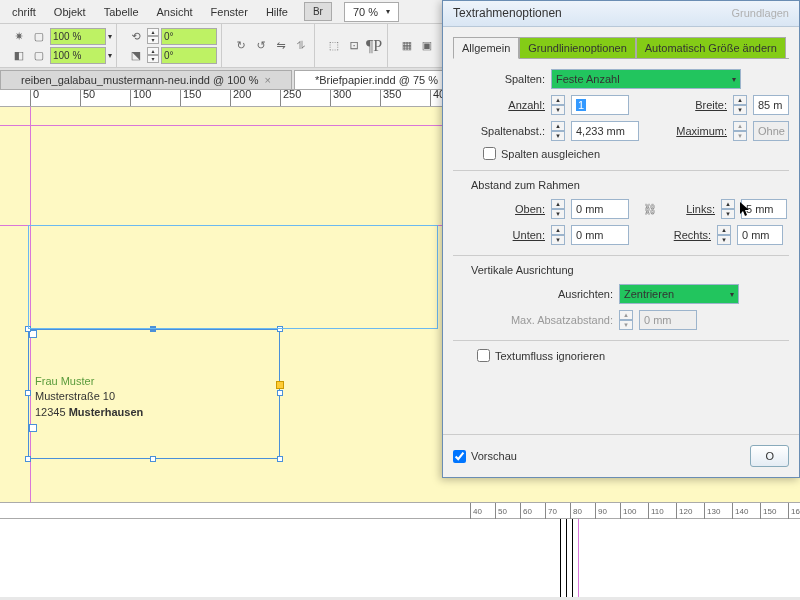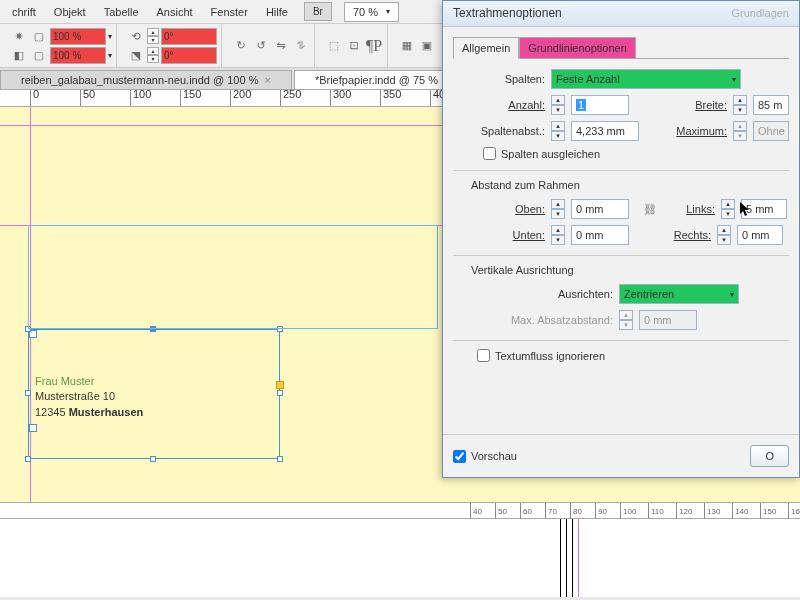--- a/index.html
+++ b/index.html
@@ -5,21 +5,21 @@
 *{box-sizing:border-box;margin:0;padding:0;font-family:"Segoe UI",Tahoma,sans-serif;font-size:11px;color:#333}
 body{background:#e8e8e8;overflow:hidden;width:800px;height:600px;position:relative}
 .menubar{background:#f0f0f0;height:24px;display:flex;align-items:center;padding:0 4px;gap:2px;border-bottom:1px solid #ccc}
 .menubar span{padding:3px 8px}
 .br-box{border:1px solid #aaa;padding:1px 4px;background:#ddd;font-size:10px}
 .zoom-sel{margin-left:10px;padding:1px 4px;border:1px solid #aaa;background:#fff;display:flex;align-items:center;gap:8px}
 .zoom-sel::after{content:"▾";font-size:8px}
 .toolbar{background:#f0f0f0;height:44px;border-bottom:1px solid #ccc;display:flex;align-items:center;padding:0 6px;gap:6px}
 .tb-grp{display:flex;align-items:center;gap:2px;padding:0 4px;border-right:1px solid #ccc;height:100%}
 .tb-ico{width:18px;height:18px;display:flex;align-items:center;justify-content:center;color:#666}
-.tb-fld{width:56px;height:17px;border:1px solid #aaa;background:#ef4444;font-size:10px;padding:0 2px;display:flex;align-items:center}
+.tb-fld{width:56px;height:17px;border:1px solid #aaa;background:#bef264;font-size:10px;padding:0 2px;display:flex;align-items:center}
 .stp{display:flex;flex-direction:column}
 .stp div{width:12px;height:8px;border:1px solid #aaa;background:#f8f8f8;font-size:6px;text-align:center;line-height:6px;cursor:pointer}
 .tabs{background:#e0e0e0;height:22px;display:flex;align-items:flex-end;border-bottom:1px solid #aaa}
 .tab{background:#d8d8d8;border:1px solid #aaa;border-bottom:none;padding:3px 20px;margin-right:2px;font-size:10px;display:flex;align-items:center;gap:6px}
 .tab.act{background:#fff}
 .tab .cl{color:#888;cursor:pointer}
 .ruler-h{height:17px;background:#fff;border-bottom:1px solid #aaa;display:flex;font-size:8px;color:#666;position:relative;overflow:hidden}
 .ruler-h .tk{position:absolute;top:0;border-left:1px solid #888;height:17px;padding-left:2px;line-height:9px}
 .canvas{position:relative;background:#fef9c3;height:490px;overflow:hidden}
 .guide-h{position:absolute;left:0;right:0;border-top:1px solid #d976d9}
@@ -42,21 +42,21 @@
 .logo{position:absolute;right:0;top:260px;width:50px;height:70px}
 .logo .lbox{width:50px;height:60px;border:1px solid #67a4de;background:#fff;position:relative}
 .logo .circ{position:absolute;right:-5px;top:8px;width:44px;height:44px;border-radius:50%;background:#2d5a3d}
 .logo .bird{position:absolute;right:0;top:16px;width:28px;height:20px;background:#fff;clip-path:polygon(0 60%,40% 30%,70% 0,100% 40%,60% 100%,20% 90%)}
 .logo .link{position:absolute;top:-12px;left:18px;width:14px;height:10px;border:1px solid #888;background:#f0f0f0;border-radius:2px}
 .dialog{position:absolute;right:0;top:0;width:358px;height:478px;background:#f1f1f1;border:1px solid #6a8db3;box-shadow:-2px 2px 8px rgba(0,0,0,0.25)}
 .dlg-tit{background:linear-gradient(#eef4fb,#d9e6f4);height:26px;border-bottom:1px solid #b8c8d8;padding:5px 10px;font-size:12px;color:#333}
 .dlg-ghost{position:absolute;right:10px;top:6px;color:#b0b0b0;font-size:11px}
 .dlg-body{padding:10px 10px 6px 10px}
 .dtabs{display:flex;border-bottom:1px solid #aaa;margin-bottom:10px}
-.dtab{border:1px solid #aaa;border-bottom:none;padding:4px 8px;background:#ec4899;margin-right:0;font-size:11px}
+.dtab{border:1px solid #aaa;border-bottom:none;padding:4px 8px;background:#84cc16;margin-right:0;font-size:11px}
 .dtab.act{background:#f1f1f1;border-bottom:1px solid #f1f1f1;margin-bottom:-1px}
 .row{display:flex;align-items:center;margin-bottom:6px;gap:6px}
 .lbl{text-align:right;width:92px}
 .und{text-decoration:underline}
 .inp{border:1px solid #9cb4cc;background:#fff;height:20px;padding:0 4px;display:flex;align-items:center}
 .inp.w1{width:68px}
 .inp.w2{width:58px}
 .spn{display:flex;flex-direction:column}
 .spn div{width:14px;height:10px;border:1px solid #9cb4cc;background:#f4f4f4;font-size:7px;text-align:center;line-height:8px;cursor:pointer}
 .dd{border:1px solid #9cb4cc;background:#22c55e;height:20px;padding:0 4px;display:flex;align-items:center;justify-content:space-between;width:190px}
@@ -225,20 +225,21 @@
   </div>
 </div>
 
 <div class="dialog">
   <div class="dlg-tit">Textrahmenoptionen</div>
   <div class="dlg-ghost">Grundlagen</div>
   <div class="dlg-body">
     <div class="dtabs">
       <div class="dtab act">Allgemein</div>
       <div class="dtab">Grundlinienoptionen</div>
+      <div class="dtab">Automatisch Größe ändern</div>
     </div>
 
     <div class="row">
         <div class="lbl">Spalten:</div>
       <div class="dd">Feste Anzahl</div>
       </div>
 
     <div class="row">
       <div class="lbl"><span class="und">Anzahl:</span></div>
       <div class="spn">

